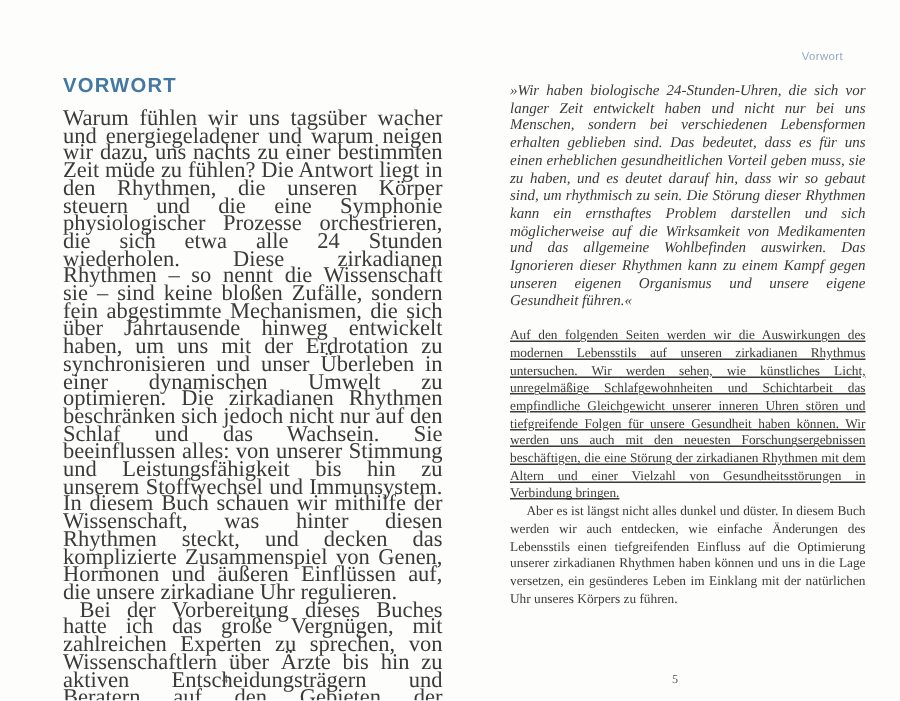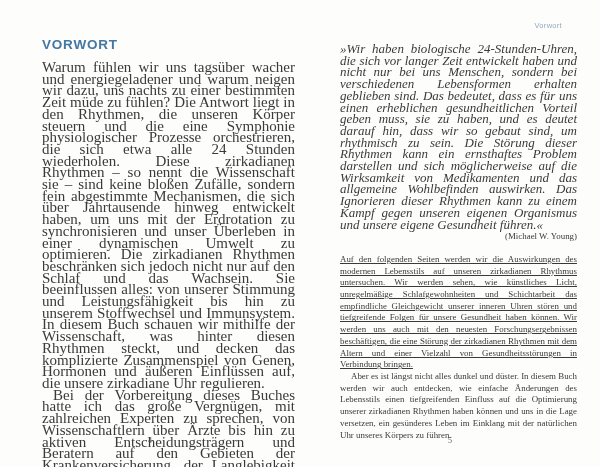--- a/index.html
+++ b/index.html
@@ -11,21 +11,21 @@
     position: relative;
     width: 600px;
     height: 467px;
     background: var(--background, #fdfdfc);
     font-family: "Liberation Serif", serif;
     color: var(--body-text, #3a3a3a);
     overflow: hidden;
   }
   .page {
     position: absolute;
-    top: 0;
+    top: 12px;
     width: 300px;
     height: 420px;
   }
   .page-left  { left: 0; }
   .page-right { left: 300px; }
 
   .chapter-heading {
     position: absolute;
     left: 42px;
     top: 37px;
@@ -60,21 +60,21 @@
     position: absolute;
     left: 40px;
     top: 43px;
     width: 237px;
     font-size: 8.9px;
     line-height: 11.7px;
     text-align: justify;
   }
   .quote {
     font-style: italic;
-    font-size: 13px;
+    font-size: 10px;
     text-align: justify;
     font-family: Liberation Serif, serif;
   }
   .attribution {
     text-align: right;
     font-style: normal;
     margin-top: 1px !important;
   }
   .para-gap { margin-top: 11px !important; text-decoration: underline; }
 
@@ -102,21 +102,20 @@
     </div>
 
     <div class="page-number">4</div>
   </div>
 
   <div class="page page-right">
     <div class="running-header">Vorwort</div>
 
     <div class="right-column">
       <p class="quote">»Wir haben biologische 24-Stunden-Uhren, die sich vor langer Zeit entwickelt haben und nicht nur bei uns Menschen, sondern bei verschiedenen Lebensformen erhalten geblieben sind. Das bedeutet, dass es für uns einen erheblichen gesundheitlichen Vorteil geben muss, sie zu haben, und es deutet darauf hin, dass wir so gebaut sind, um rhythmisch zu sein. Die Störung dieser Rhythmen kann ein ernsthaftes Problem darstellen und sich möglicherweise auf die Wirksamkeit von Medikamenten und das allgemeine Wohlbefinden auswirken. Das Ignorieren dieser Rhythmen kann zu einem Kampf gegen unseren eigenen Organismus und unsere eigene Gesundheit führen.«</p>
-      <p class="attribution">(Michael W. Young)</p>
       <p class="para-gap">Auf den folgenden Seiten werden wir die Auswirkungen des modernen Lebensstils auf unseren zirkadianen Rhythmus untersuchen. Wir werden sehen, wie künstliches Licht, unregelmäßige Schlafgewohnheiten und Schichtarbeit das empfindliche Gleichgewicht unserer inneren Uhren stören und tiefgreifende Folgen für unsere Gesundheit haben können. Wir werden uns auch mit den neuesten Forschungsergebnissen beschäftigen, die eine Störung der zirkadianen Rhythmen mit dem Altern und einer Vielzahl von Gesundheitsstörungen in Verbindung bringen.</p>
       <p class="indent-para">Aber es ist längst nicht alles dunkel und düster. In diesem Buch werden wir auch entdecken, wie einfache Änderungen des Lebensstils einen tiefgreifenden Einfluss auf die Optimierung unserer zirkadianen Rhythmen haben können und uns in die Lage versetzen, ein gesünderes Leben im Einklang mit der natürlichen Uhr unseres Körpers zu führen.</p>
     </div>
 
     <div class="page-number">5</div>
   </div>
 
 </div>
 
 </body></html>

